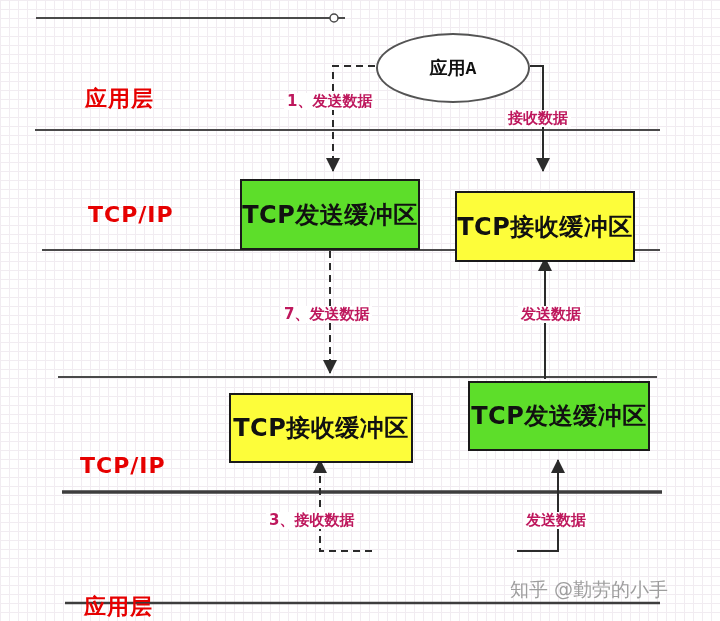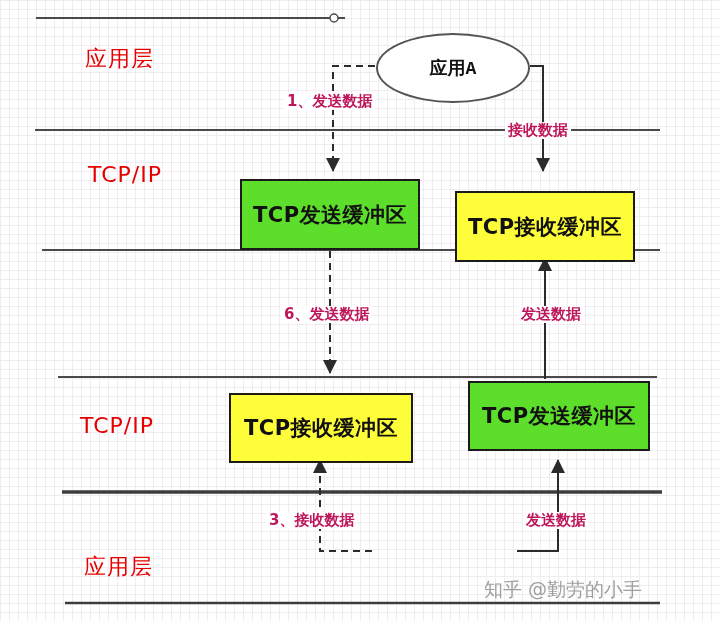--- a/index.html
+++ b/index.html
@@ -15,37 +15,38 @@
     background-image:
       linear-gradient(#f1ecf1 1px, transparent 1px),
       linear-gradient(90deg, #f1ecf1 1px, transparent 1px);
     background-size:9px 9px;
   }
   svg.wires{position:absolute;left:0;top:0;width:720px;height:621px;pointer-events:none;}
 
   .layer-label{
     position:absolute;
     color:var(--red,#e60000);
-    font-weight:normal;
+    font-weight:bold;
     font-size:22px;
     letter-spacing:1px;
     white-space:nowrap;
+    margin-top:40px;
   }
 
   .node{
     position:absolute;
     display:flex;align-items:center;justify-content:center;
     box-sizing:border-box;
     font-weight:bold;
     color:#111;
     text-align:center;
   }
   .buffer{
     border:2px solid #1a1a1a;
-    font-size:21px;
+    font-size:24px;
     letter-spacing:0.5px;
     text-align:center;
   }
   .buffer.green{background:var(--green,#5dde2a);}
   .buffer.yellow{background:var(--yellow,#fdfd3a);margin-top:12px;}
   .ellipse{
     border:2px solid #545454;
     border-radius:50%;
     background:#ffffff;
     font-size:18px;
@@ -58,21 +59,21 @@
     font-weight:bold;
     color:#be185d;
     background:#ffffff;
     padding:0 3px;
     white-space:nowrap;
     line-height:17px;
   }
 
   .watermark{
     position:absolute;
-    left:484px;top:577px;
+    left:510px;top:577px;
     font-size:19px;
     color:var(--gray,#9e9e9e);
     white-space:nowrap;
   }
 </style>
 </head>
 <body>
 
 <div class="canvas">
 
@@ -110,21 +111,21 @@
   <div class="layer-label" style="left:84px;top:552px;">应用层</div>
 
   <div class="node ellipse" style="left:376px;top:33px;width:154px;height:70px;">应用A</div>
 
   <div class="node buffer green" style="left:240px;top:179px;width:180px;height:71px;">TCP发送缓冲区</div>
   <div class="node buffer yellow" style="left:455px;top:179px;width:180px;height:71px;">TCP接收缓冲区</div>
   <div class="node buffer yellow" style="left:229px;top:381px;width:184px;height:70px;">TCP接收缓冲区</div>
   <div class="node buffer green" style="left:468px;top:381px;width:182px;height:70px;">TCP发送缓冲区</div>
 
   <div class="arrow-label" style="left:284px;top:93px;">1、发送数据</div>
-  <div class="arrow-label" style="left:505px;top:122px;text-align:center;">接收数据</div>
-  <div class="arrow-label" style="left:281px;top:306px;">6、发送数据</div>
+  <div class="arrow-label" style="left:505px;top:110px;text-align:center;">接收数据</div>
+  <div class="arrow-label" style="left:281px;top:306px;">7、发送数据</div>
   <div class="arrow-label" style="left:518px;top:306px;">发送数据</div>
   <div class="arrow-label" style="left:266px;top:512px;">3、接收数据</div>
   <div class="arrow-label" style="left:523px;top:512px;">发送数据</div>
 
   <div class="watermark">知乎 @勤劳的小手</div>
 
 </div>
 
 </body></html>

